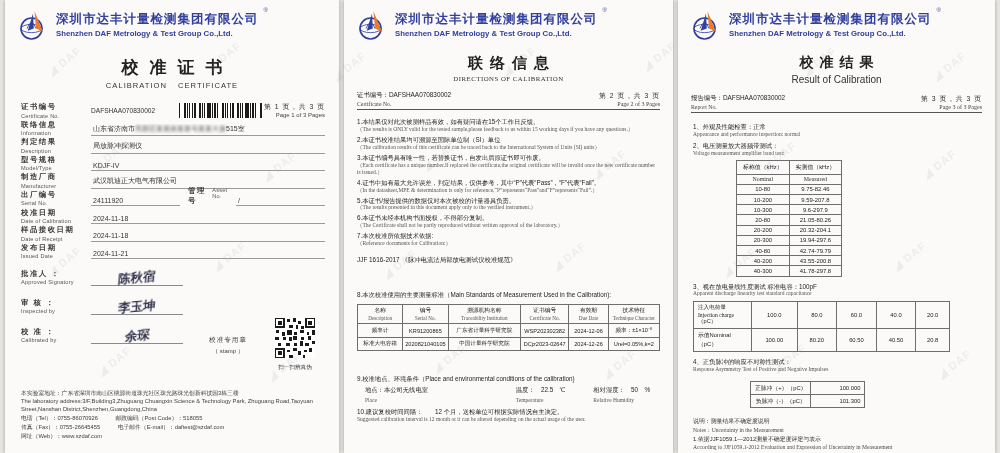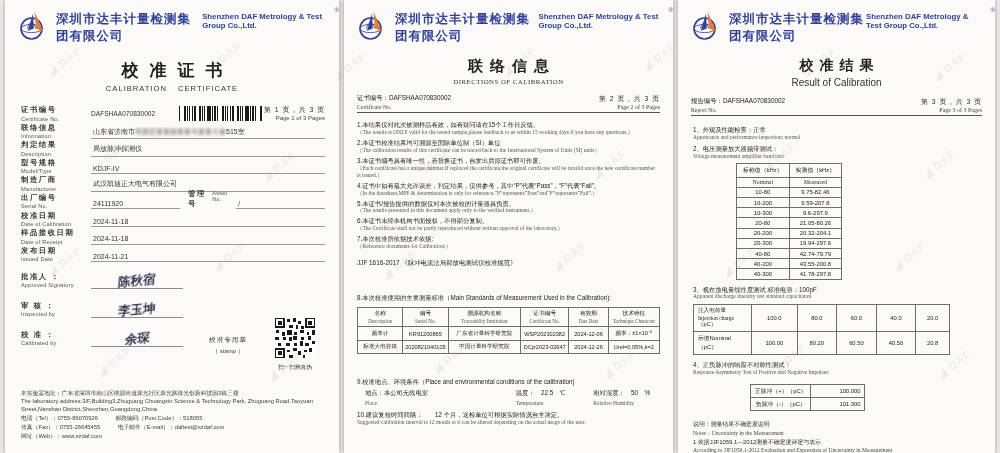--- a/index.html
+++ b/index.html
@@ -7,21 +7,21 @@
   body{margin:0;background:#d9d7d3;font-family:"Liberation Sans",sans-serif;}
   .stage{position:relative;width:1000px;height:453px;background:#e9e7e3;overflow:hidden;}
   .page{position:absolute;top:0;height:453px;background:#fbfaf8;box-shadow:0 0 4px rgba(110,105,98,.55);overflow:hidden;color:var(--ink);}
   #pg1{left:5px;width:334px;}
   #pg2{left:344px;width:329px;}
   #pg3{left:678px;width:317px;}
   .wm{position:absolute;font-size:11px;font-weight:bold;color:#8a8fa8;opacity:.12;transform:rotate(-38deg);letter-spacing:1px;pointer-events:none;white-space:nowrap;}
   
   .hdr{display:flex;align-items:flex-start;gap:5px;padding:9px 0 0 13px;}
   .logo{flex:none;}
-  .names{display:flex;margin-top:2px;}
+  .names{display:flex;flex-direction:column;margin-top:2px;}
   .cn-name{font-size:12.5px;font-weight:bold;color:var(--blue);letter-spacing:1px;}
   .en-name{font-size:7.8px;font-weight:bold;color:var(--blue);margin-top:1px;}
   .reg{font-size:6px;color:var(--blue);margin-top:-2px;}
   
   .tblock{text-align:center;}
   .t-cn{font-weight:bold;color:#222;}
   .t-en{color:#333;margin-top:2px;}
   #pg1 .t-cn{font-size:17px;letter-spacing:11px;margin-top:14px;text-indent:11px;}
   #pg1 .t-en{font-size:7.6px;letter-spacing:1px;word-spacing:8px;}
   #pg2 .t-cn{font-size:15px;letter-spacing:7px;margin-top:12px;text-indent:7px;}

